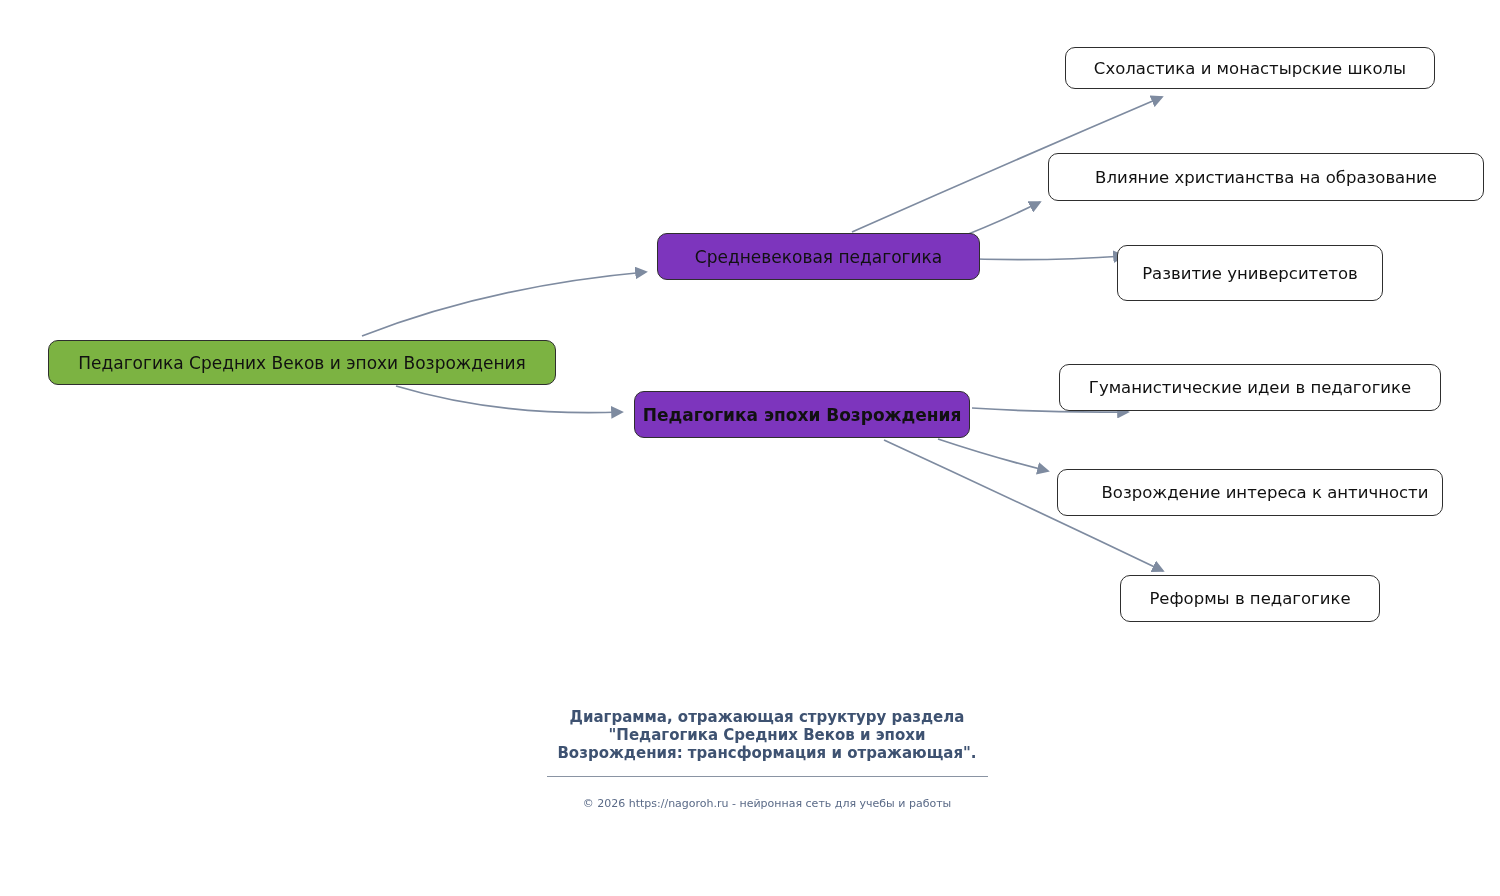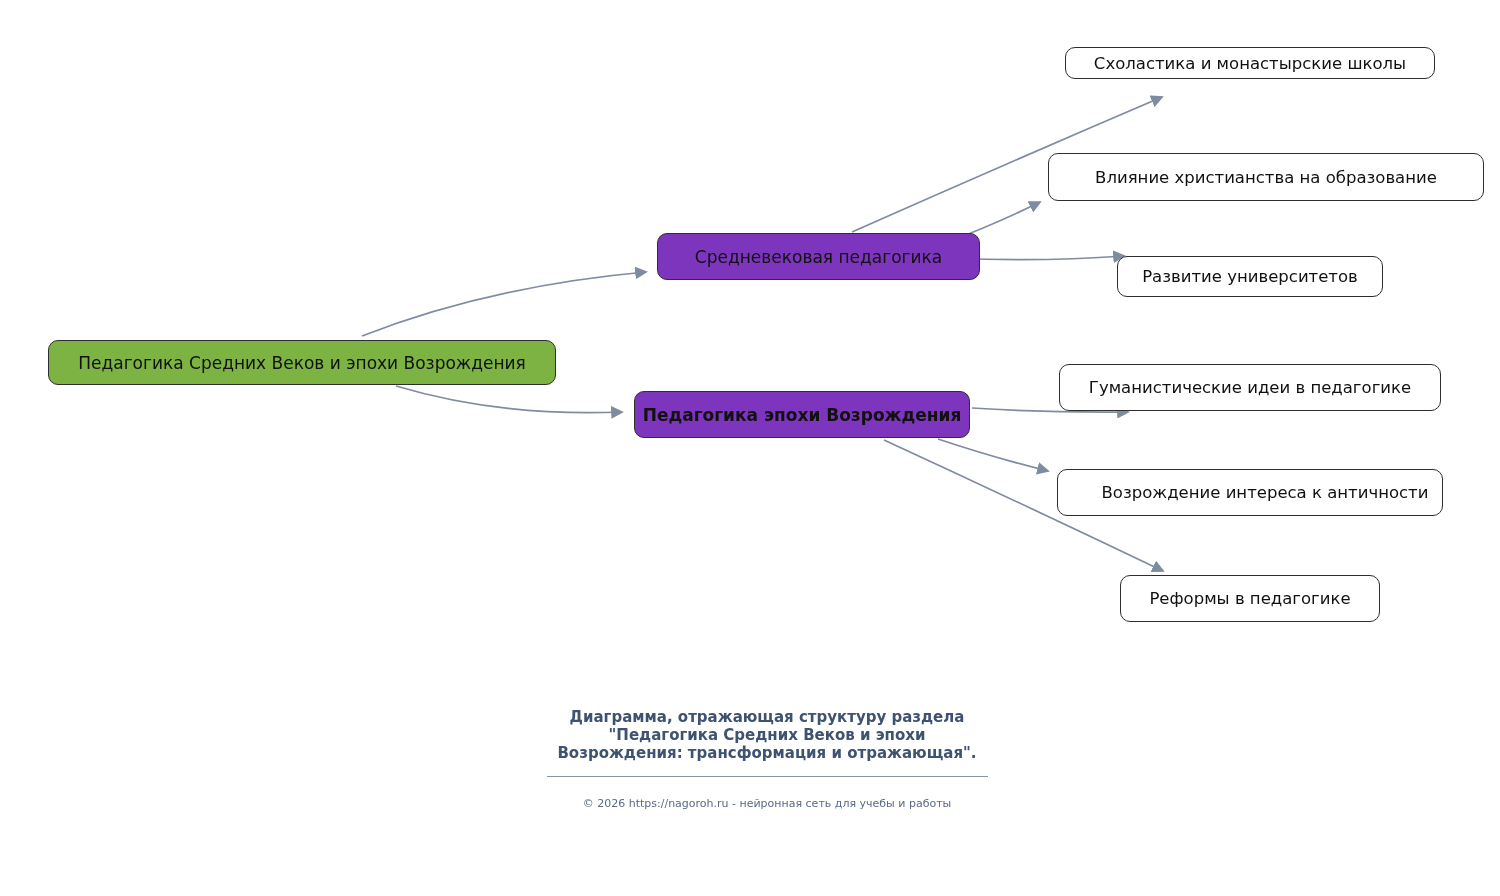--- a/index.html
+++ b/index.html
@@ -46,23 +46,23 @@
   .node.branch {
     background: var(--branch-fill, #7d35bd);
     font-size: 17px;
   }
   #branch-medieval    { left: 657px; top: 233px; width: 323px; height: 47px; }
   #branch-renaissance { left: 634px; top: 391px; width: 336px; height: 47px; font-weight: bold; }
   .node.leaf {
     background: var(--leaf-fill, #ffffff);
     font-size: 16.5px;
   }
-  #leaf-scholastics  { left: 1065px; top: 47px;  width: 370px; height: 32px; }
+  #leaf-scholastics  { left: 1065px; top: 47px;  width: 370px; height: 42px; }
   #leaf-christianity { left: 1048px; top: 153px; width: 436px; height: 48px; }
-  #leaf-universities { left: 1117px; top: 256px; width: 266px; height: 41px; }
+  #leaf-universities { left: 1117px; top: 245px; width: 266px; height: 56px; }
   #leaf-humanism     { left: 1059px; top: 364px; width: 382px; height: 47px; }
   #leaf-antiquity    { left: 1057px; top: 469px; width: 386px; height: 47px; padding-left: 40px; }
   #leaf-reforms      { left: 1120px; top: 575px; width: 260px; height: 47px; }
 
   .footer {
     position: absolute;
     left: 34px; right: 0; top: 708px;
     text-align: center;
   }
   .caption {

